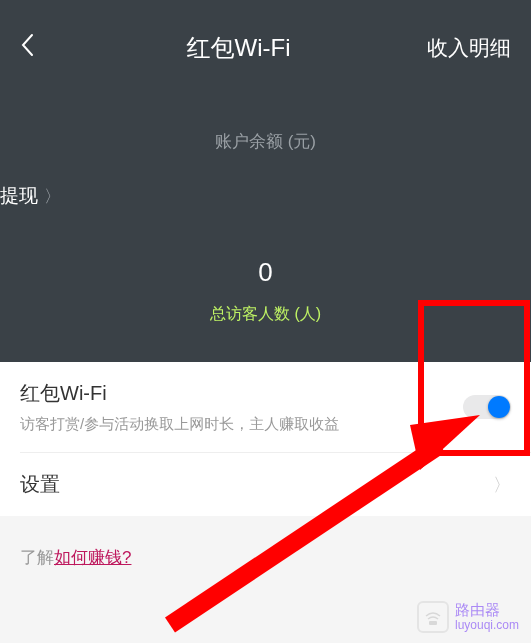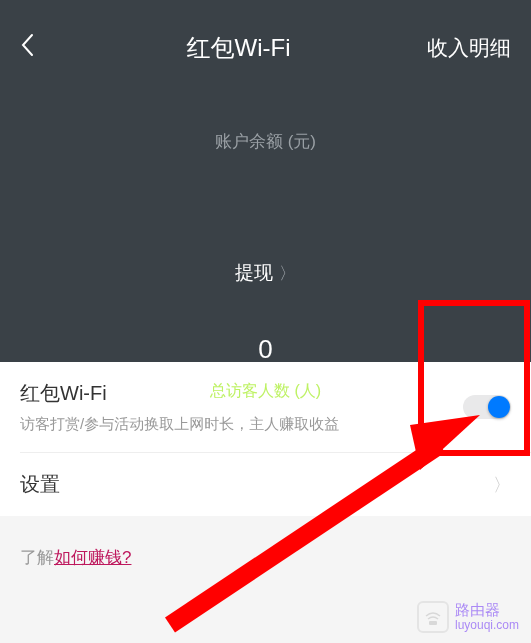--- a/index.html
+++ b/index.html
@@ -47,24 +47,23 @@
       cursor: pointer;
       text-align: right;
     }
     .balance-label {
       text-align: center;
       color: #9aa0a5;
       font-size: 17px;
       margin-top: 60px;
     }
     .withdraw-btn {
-      text-align: center;
       color: #fff;
       font-size: 19px;
-      margin-top: 107px;
+      margin-top: 30px;
       cursor: pointer;
     }
     .withdraw-btn .chev {
       color: #9aa0a5;
       margin-left: 6px;
       font-size: 17px;
     }
     .stats-row {
       display: flex;
       margin-top: 48px;

